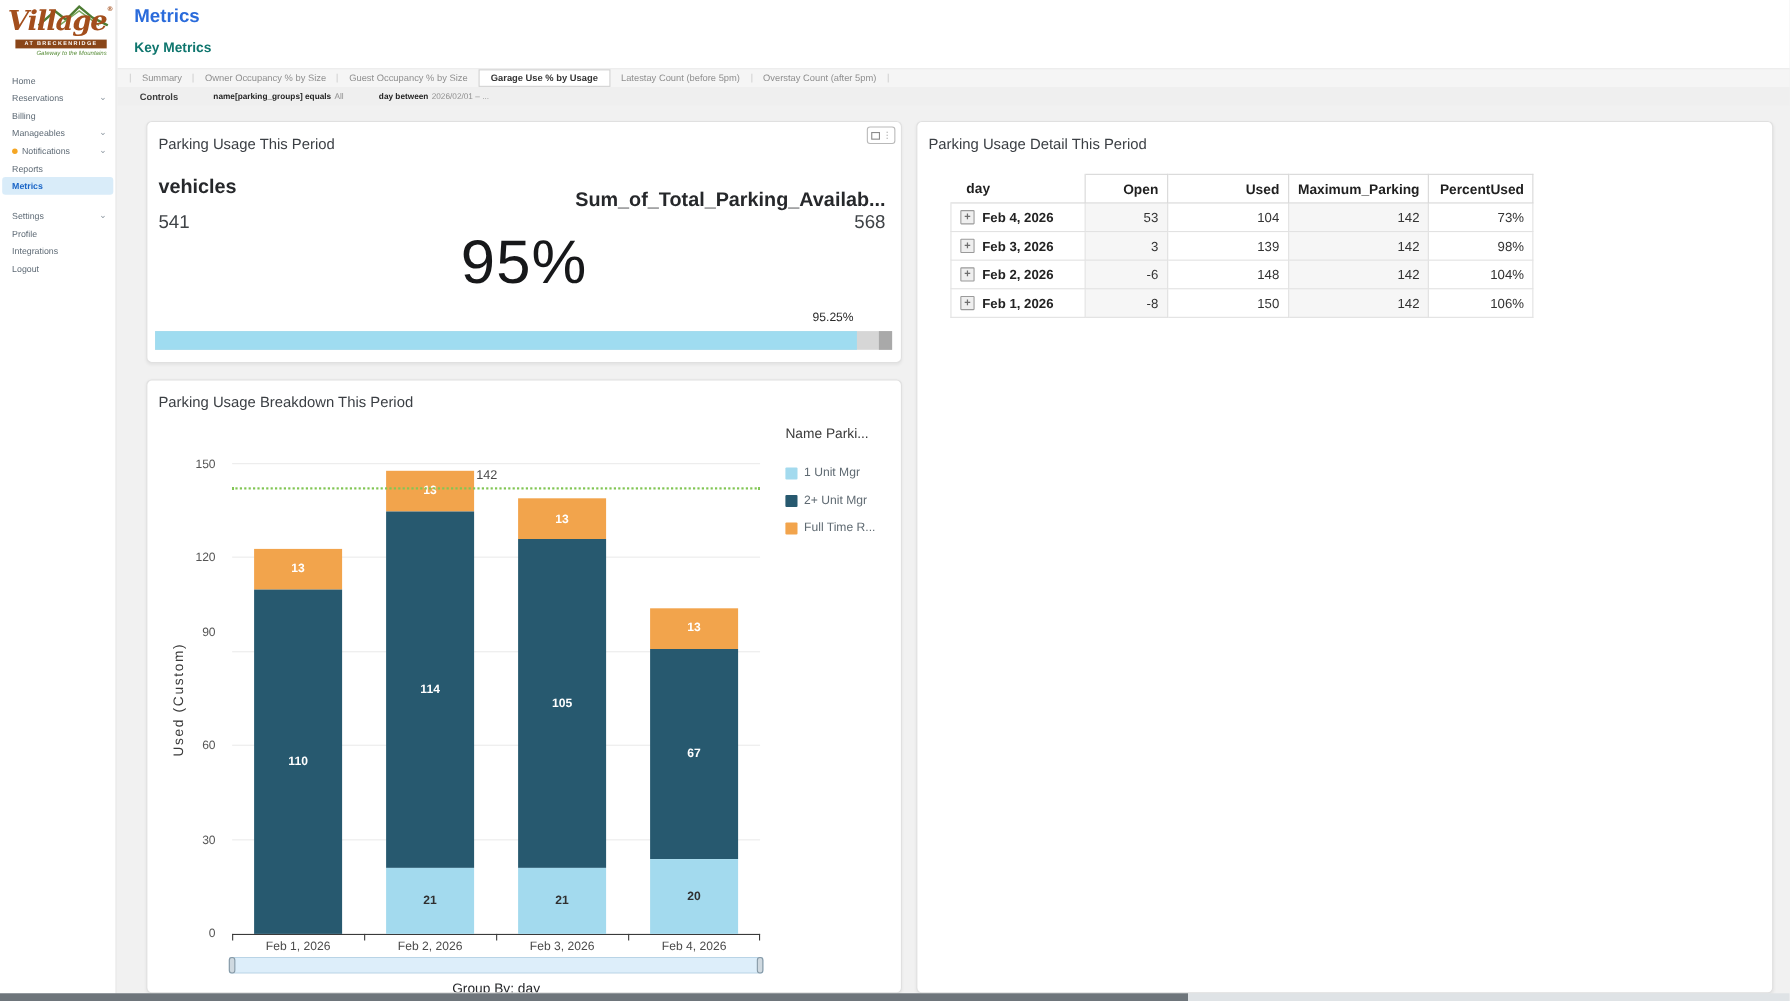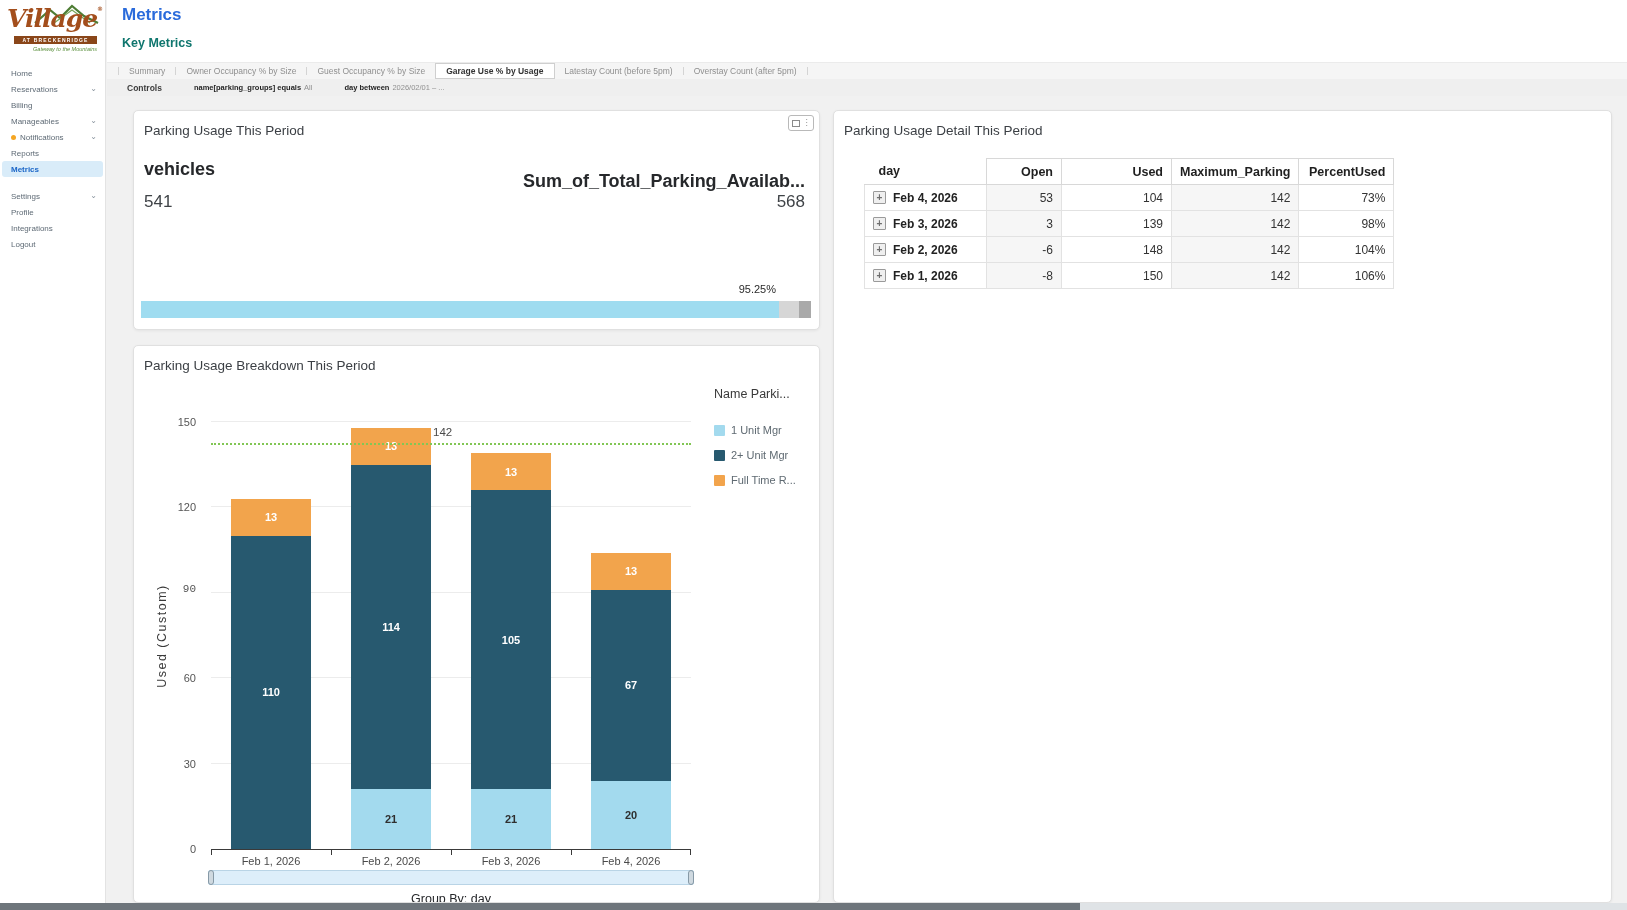--- a/index.html
+++ b/index.html
@@ -182,35 +182,36 @@
 <section class="card" id="kpi-card">
   <div class="visual-menu">
     <span class="vm-box"></span>
     <span class="vm-dots">⋮</span>
   </div>
   <div class="card-title">Parking Usage This Period</div>
   <div class="kpi-left-label">vehicles</div>
   <div class="kpi-left-value">541</div>
   <div class="kpi-right-label">Sum_of_Total_Parking_Availab...</div>
   <div class="kpi-right-value">568</div>
+  <div class="kpi-big">95%</div>
   <div class="progress-label">95.25%</div>
   <div class="progress">
     <div class="progress-fill" style="width: 95.25%;"></div>
     <div class="progress-endcap"></div>
   </div>
 </section>
 
 <section class="card" id="breakdown-card">
   <div class="card-title">Parking Usage Breakdown This Period</div>
   <div class="ylab">Used (Custom)</div>
   <div class="chart-yticks">
       <div class="ytick" style="bottom: -6px;">0</div>
       <div class="ytick" style="bottom: 79.4px;">30</div>
       <div class="ytick" style="bottom: 164.8px;">60</div>
-      <div class="ytick" style="bottom: 254px; font-family: Liberation Mono, monospace;">90</div>
+      <div class="ytick" style="bottom: 268px;">90</div>
       <div class="ytick" style="bottom: 335.6px;">120</div>
       <div class="ytick" style="bottom: 421px;">150</div>
     </div>
   <div class="chart-plot">
       <div class="gridline" style="bottom: 85.4px;"></div>
       <div class="gridline" style="bottom: 170.8px;"></div>
       <div class="gridline" style="bottom: 256.2px;"></div>
       <div class="gridline" style="bottom: 341.6px;"></div>
       <div class="gridline" style="bottom: 427px;"></div>
       <div class="chart-slots">

